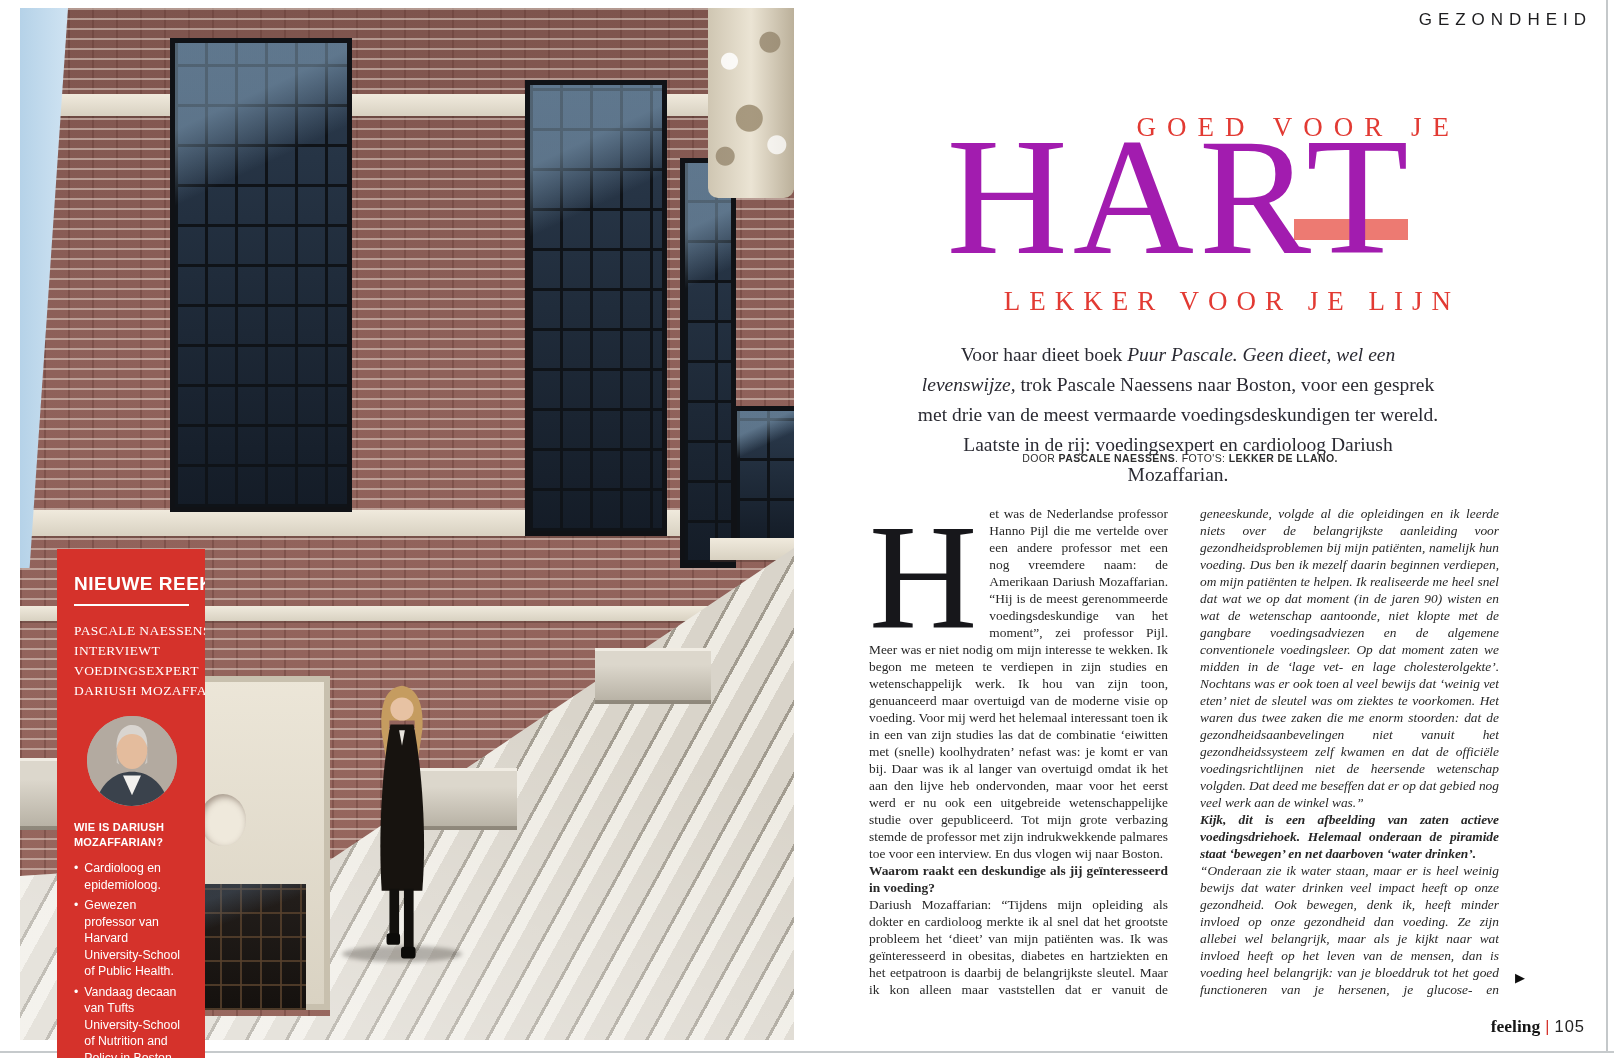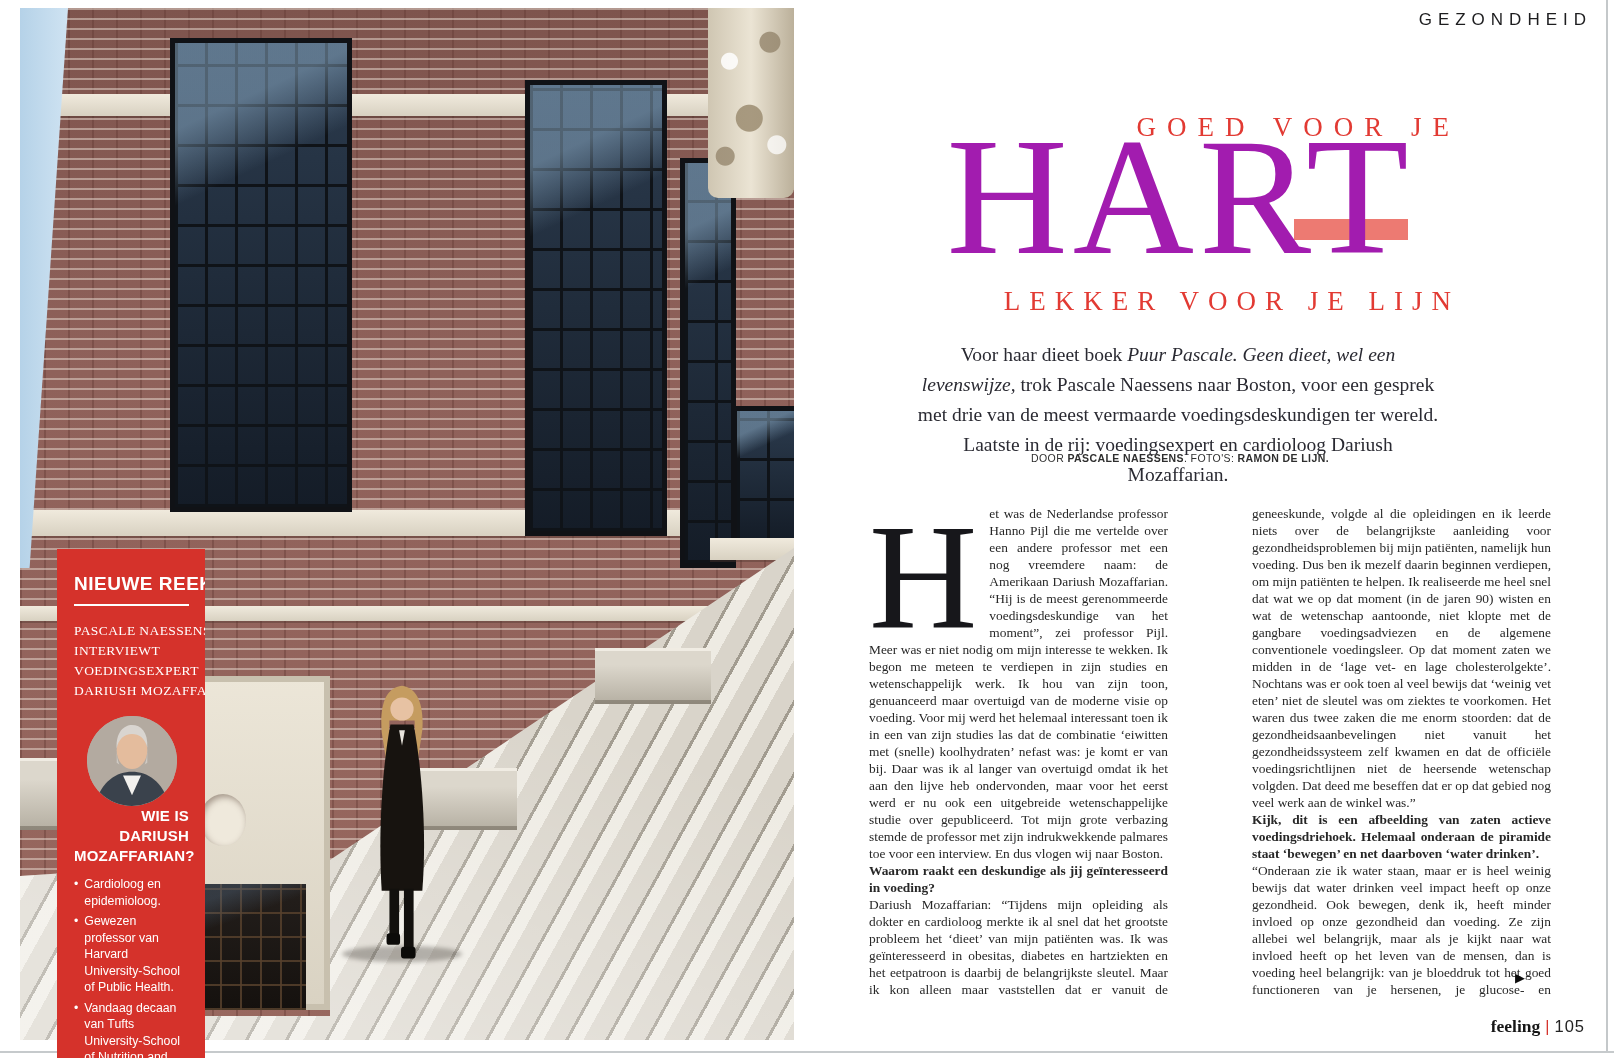--- a/index.html
+++ b/index.html
@@ -79,21 +79,21 @@
   
   .redbox{position:absolute;left:57px;top:549px;width:148px;height:509px;background:#d5322b;z-index:6;
     color:#fff;box-sizing:border-box;padding:24px 16px 0 17px;overflow:hidden;
     font-family:"Liberation Sans",sans-serif;}
   .series-label{font-size:19px;font-weight:bold;letter-spacing:.5px;white-space:nowrap;}
   .series-underline{width:100%;height:2px;background:#fff;margin-top:9px;}
   .series-desc{margin-top:15px;font-family:"Liberation Serif",serif;font-size:13.5px;
     letter-spacing:.4px;line-height:20px;}
   .series-desc div{white-space:nowrap;}
   .avatar{width:90px;height:90px;border-radius:50%;margin:15px auto 0;overflow:hidden;background:#b6ada3;}
-  .bio-heading{font-size:15px;font-weight:bold;line-height:1.32;letter-spacing:.2px;text-align:right;}
+  .bio-heading{margin-top:14px;font-size:11px;font-weight:bold;line-height:1.32;letter-spacing:.2px;}
   .bio-list{margin:11px 0 0;padding:0;list-style:none;font-size:12.3px;line-height:16.5px;}
   .bio-list li{display:flex;gap:6px;margin-bottom:4px;}
   .blt{flex:0 0 auto;}
 
   
   .title-wrap{position:absolute;left:900px;top:0;width:560px;height:330px;}
   .kicker{position:absolute;left:0;top:112px;width:100%;text-align:right;
     color:#e23a33;font-size:27px;letter-spacing:11px;}
   .strike-bar{position:absolute;left:394px;top:219px;width:114px;height:21px;background:#ed7a72;z-index:1;}
   .headline{position:absolute;left:0;top:116px;width:100%;text-align:center;z-index:2;
@@ -108,21 +108,21 @@
   .byline{position:absolute;left:900px;top:452px;width:560px;text-align:center;
     font-family:"Liberation Sans",sans-serif;font-size:10.5px;letter-spacing:.4px;color:#2e2e2e;}
   .byline .b{font-weight:bold;}
 
   
   .col{position:absolute;top:505px;width:299px;height:494px;overflow:hidden;
     font-size:13.4px;line-height:17px;text-align:justify;color:#272727;}
   .col p{margin:0;}
   .col .b{font-weight:normal;}
   .col1{left:869px;}
-  .col2{left:1252px;}
+  .col2{left:1200px;font-style:italic;}
   .dropcap{float:left;font-size:150px;line-height:122px;padding:10px 12px 0 0;color:#17171b;}
   .q{font-weight:bold;}
 
   .cont-arrow{position:absolute;left:1515px;top:970px;font-size:13px;color:#0d0d0d;
     font-family:"DejaVu Sans",sans-serif;}
 
   
   .footer{position:absolute;left:1395px;top:1016px;width:190px;text-align:right;}
   .footer .mag{font-family:"Liberation Serif",serif;font-weight:bold;font-size:17.5px;color:#161616;}
   .footer .sep{font-family:"Liberation Sans",sans-serif;font-size:16px;color:#d5322b;padding:0 5px;}
@@ -219,21 +219,21 @@
     <div class="strike-bar"></div>
     <div class="headline">HART</div>
     <div class="subtitle">LEKKER VOOR JE LIJN</div>
   </div>
 
   <div class="intro">
     <span>Voor haar dieet boek </span><span class="it">Puur Pascale. Geen dieet, wel een levenswijze,</span><span> trok Pascale Naessens naar Boston, voor een gesprek met drie van de meest vermaarde voedingsdeskundigen ter wereld. Laatste in de rij: voedingsexpert en cardioloog Dariush Mozaffarian.</span>
   </div>
 
   <div class="byline">
-    <span>DOOR </span><span class="b">PASCALE NAESSENS</span><span>. FOTO'S: </span><span class="b">RAMON DE LIJN.</span>
+    <span>DOOR </span><span class="b">PASCALE NAESSENS</span><span>. FOTO'S: </span><span class="b">LEKKER DE LLANO.</span>
   </div>
 
   <div class="col col1">
     <p><span class="dropcap">H</span><span>et was de Nederlandse professor </span><span class="b">Hanno Pijl</span><span> die me vertelde over een andere professor met een nog vreemdere naam: de Amerikaan </span><span class="b">Dariush Mozaffarian</span><span>. “Hij is de meest gerenommeerde voedingsdeskundige van het moment”, zei professor Pijl. Meer was er niet nodig om mijn interesse te wekken. Ik begon me meteen te verdiepen in zijn studies en wetenschappelijk werk. Ik hou van zijn toon, genuanceerd maar overtuigd van de moderne visie op voeding. Voor mij werd het helemaal interessant toen ik in een van zijn studies las dat de combinatie ‘eiwitten met (snelle) koolhydraten’ nefast was: je komt er van bij. Daar was ik al langer van overtuigd omdat ik het aan den lijve heb ondervonden, maar voor het eerst werd er nu ook een uitgebreide wetenschappelijke studie over gepubliceerd. Tot mijn grote verbazing stemde de professor met zijn indrukwekkende palmares toe voor een interview. En dus vlogen wij naar Boston.</span></p>
     <p class="q">Waarom raakt een deskundige als jij geïnteresseerd in voeding?</p>
     <p><span class="b">Dariush Mozaffarian:</span><span> “Tijdens mijn opleiding als dokter en cardioloog merkte ik al snel dat het grootste probleem het ‘dieet’ van mijn patiënten was. Ik was geïnteresseerd in obesitas, diabetes en hartziekten en het eetpatroon is daarbij de belangrijkste sleutel. Maar ik kon alleen maar vaststellen dat er vanuit de wetenschap geen voedingsadvies werd gegeven. Ik vond dat shockerend. Ik studeerde</span></p>
   </div>
 
   <div class="col col2">
     <p>geneeskunde, volgde al die opleidingen en ik leerde niets over de belangrijkste aanleiding voor gezondheidsproblemen bij mijn patiënten, namelijk hun voeding. Dus ben ik mezelf daarin beginnen verdiepen, om mijn patiënten te helpen. Ik realiseerde me heel snel dat wat we op dat moment (in de jaren 90) wisten en wat de wetenschap aantoonde, niet klopte met de gangbare voedingsadviezen en de algemene conventionele voedingsleer. Op dat moment zaten we midden in de ‘lage vet- en lage cholesterolgekte’. Nochtans was er ook toen al veel bewijs dat ‘weinig vet eten’ niet de sleutel was om ziektes te voorkomen. Het waren dus twee zaken die me enorm stoorden: dat de gezondheidsaanbevelingen niet vanuit het gezondheidssysteem zelf kwamen en dat de officiële voedingsrichtlijnen niet de heersende wetenschap volgden. Dat deed me beseffen dat er op dat gebied nog veel werk aan de winkel was.”</p>

